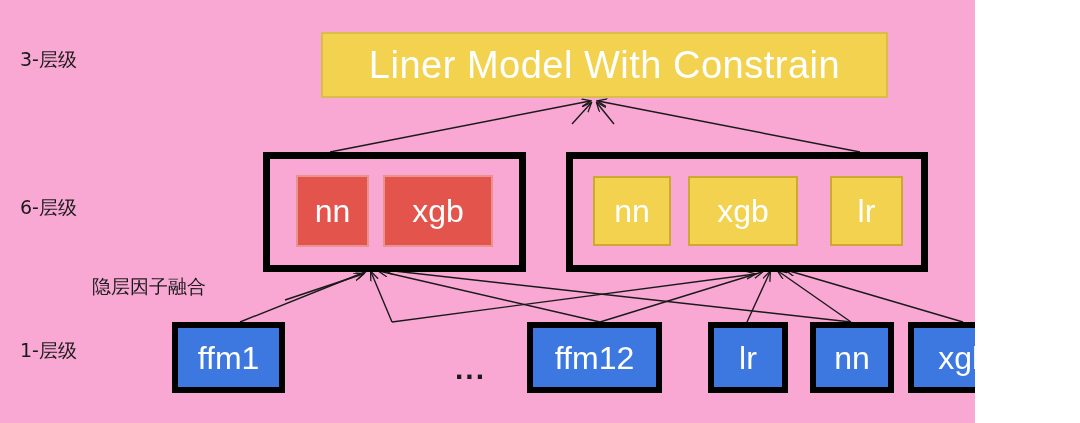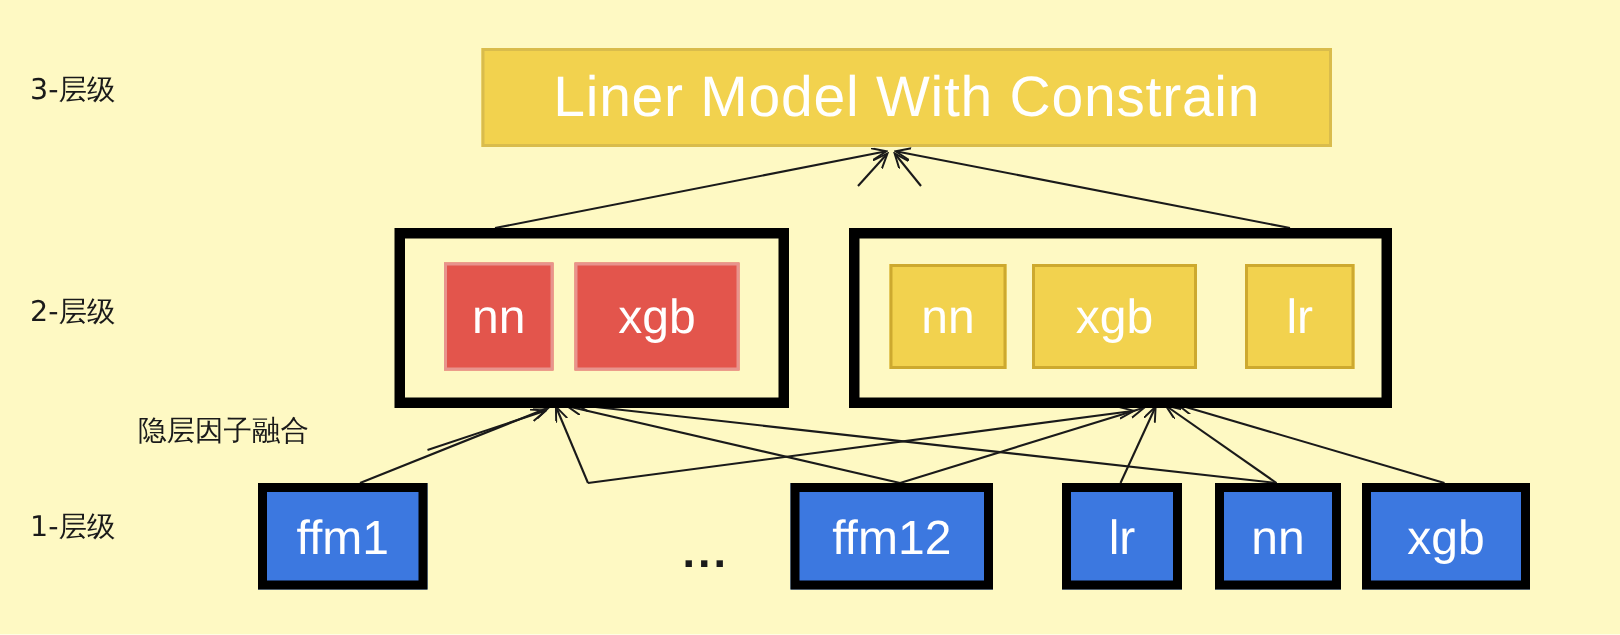--- a/index.html
+++ b/index.html
@@ -5,24 +5,25 @@
   html, body {
     margin: 0;
     padding: 0;
     background: #ffffff;
   }
   body {
     font-family: "Liberation Sans", "DejaVu Sans", sans-serif;
   }
   #stage {
     position: relative;
-    width: 1080px;
+    width: 928px;
     height: 423px;
-    background: #fef9c3;
+    background: #f9a8d4;
     overflow: hidden;
+    padding-left: 47px;
   }
   .abs { position: absolute; }
 
   
   .tier-label {
     font-size: 19px;
     color: #1a1a1a;
     font-family: "DejaVu Sans", "Liberation Sans", sans-serif;
     white-space: nowrap;
     letter-spacing: 0px;
@@ -134,21 +135,21 @@
       <line x1="600" y1="322" x2="762" y2="272"></line>
       <line x1="747" y1="322" x2="770" y2="272"></line>
       <line x1="851" y1="322" x2="778" y2="271"></line>
       <line x1="963" y1="322" x2="786" y2="270"></line>
       <line x1="392" y1="322" x2="755" y2="274"></line>
     </g>
   </svg>
 
   <div class="abs tier-label" style="left:20px; top:47px;">3-层级</div>
 
-  <div class="abs tier-label" style="left:20px; top:195px;">2-层级</div>
+  <div class="abs tier-label" style="left:20px; top:195px;">6-层级</div>
 
   <div class="abs tier-label" style="left:20px; top:338px;">1-层级</div>
 
   <div class="abs node node-top" style="left:321px; top:32px; width:567px; height:66px;">Liner Model With Constrain</div>
 
   <div class="abs group-box" style="left:263px; top:152px; width:263px; height:120px;"></div>
 
   <div class="abs node node-red" style="left:296px; top:175px; width:73px; height:72px;">nn</div>
 
   <div class="abs node node-red" style="left:383px; top:175px; width:110px; height:72px;">xgb</div>

